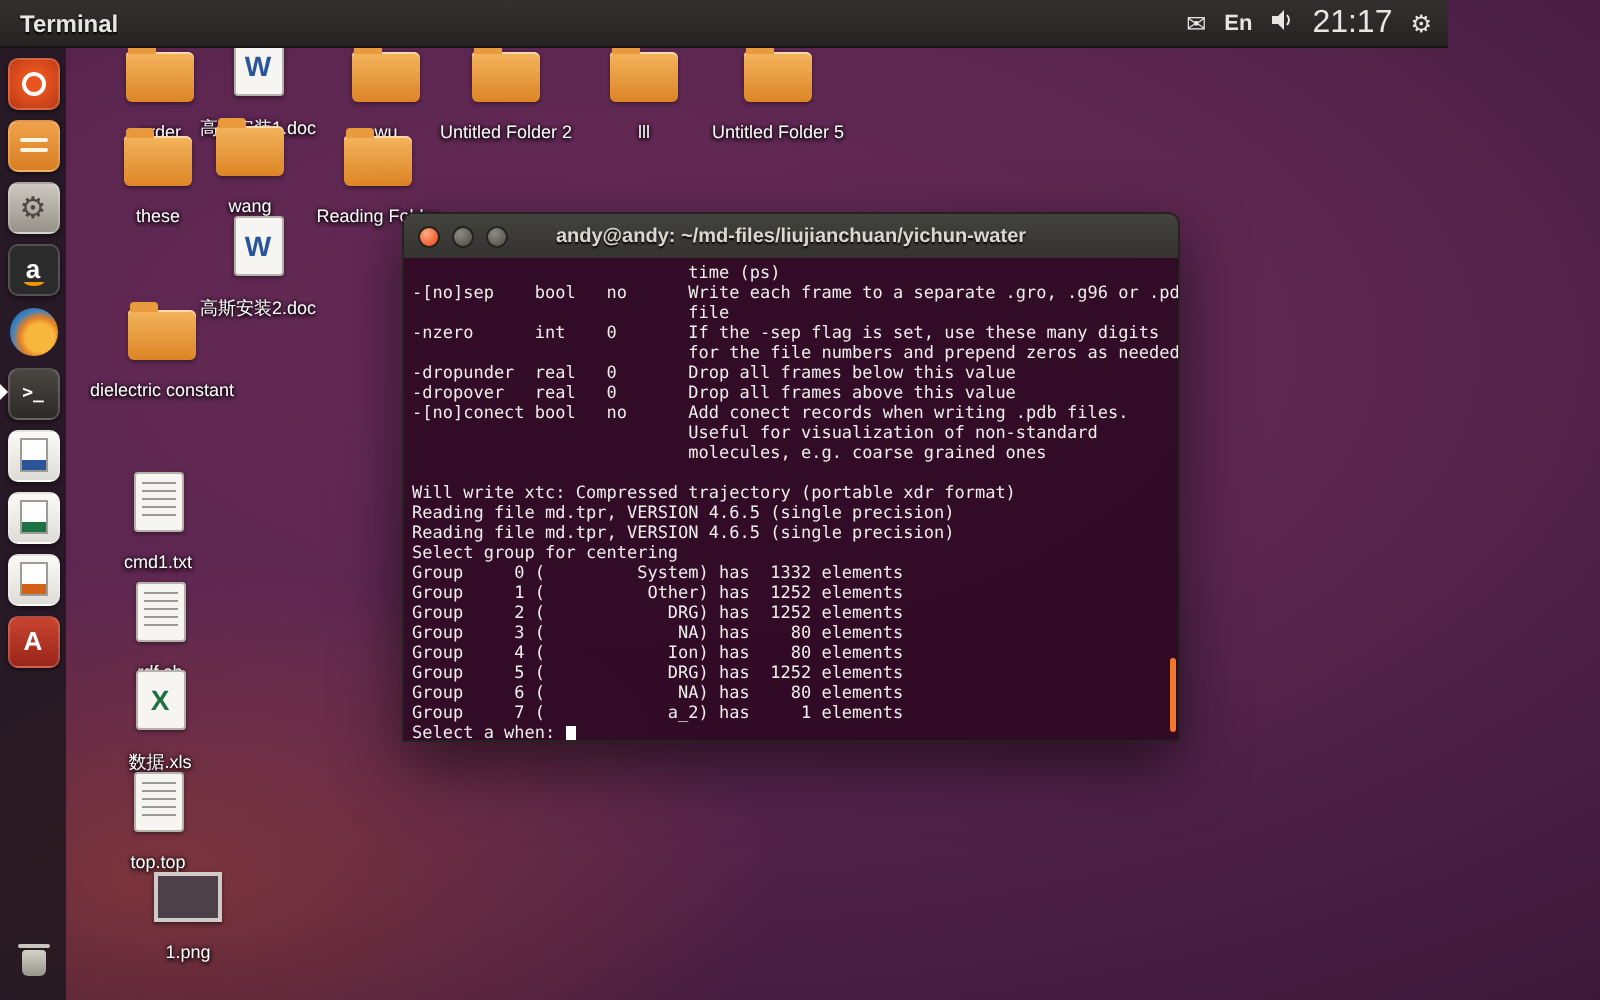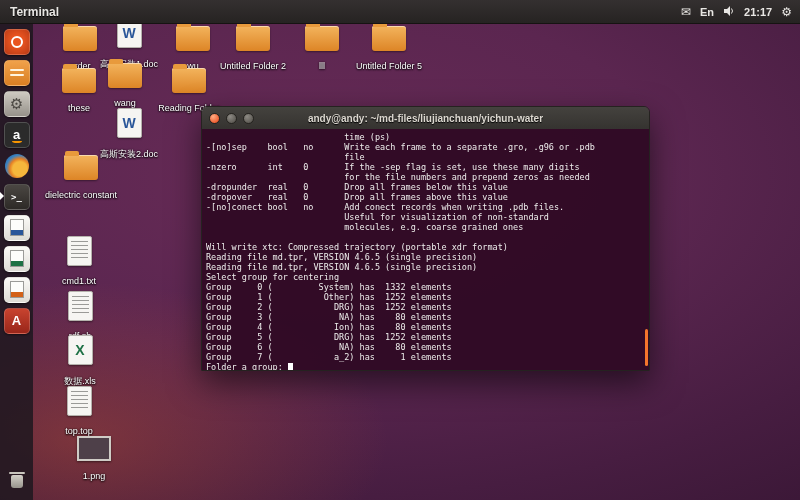--- a/index.html
+++ b/index.html
@@ -7,32 +7,32 @@
   body {
     position:relative;
     font-family:"Liberation Sans", sans-serif;
     background:
       radial-gradient(55% 45% at 10% 88%, rgba(196,84,47,0.40), rgba(196,84,47,0) 70%),
       radial-gradient(120% 95% at 38% 35%, #672b56 0%, #5b2650 38%, #471d41 68%, #331430 100%);
   }
 
   
   .topbar {
-    position:absolute; left:0; top:0; width:800px; height:24px;
+    position:absolute; left:0; top:0; width:724px; height:24px;
     background:linear-gradient(#343030,#262322);
     border-bottom:1px solid #161312;
     color:#e8e6e3; z-index:50;
     display:flex; align-items:center;
   }
   .topbar .appname { margin-left:10px; font-size:12px; font-weight:bold; text-shadow:0 1px 1px #000; }
   .topbar .spacer { flex:1; }
   .topbar .indicators { display:flex; align-items:center; gap:9px; margin-right:8px; font-size:11px; }
   .topbar .glyph { font-size:12px; line-height:1; }
   .kbd-ind { font-size:11px; font-weight:bold; }
-  .clock { font-size:11px;font-weight:bold; }
+  .clock { font-size:16px; }
   .spk { display:inline-block; }
 
   
   .launcher {
     position:absolute; left:0; top:24px; bottom:0; width:33px;
     background:rgba(32,24,32,0.88); z-index:40;
     display:flex; flex-direction:column; align-items:center; padding-top:2px;
   }
   .litem { position:relative; width:33px; height:31px; display:flex; align-items:center; justify-content:center; }
   .tile {
@@ -82,21 +82,21 @@
     box-shadow:0 1px 2px rgba(0,0,0,.4); display:flex; align-items:center; justify-content:center; }
   .page .big { font-weight:bold; font-size:14px; }
   .w-blue { color:#2a5699; }
   .x-green { color:#1e7145; }
   .lines { width:17px; height:20px;
     background:repeating-linear-gradient(#9a9a97 0 1px, transparent 1px 4px); }
   .thumb-png { width:34px; height:25px; background:#4e4049; border:2px solid #cfccc6;
     box-shadow:0 1px 2px rgba(0,0,0,.5); }
 
   
-  .term-win { position:absolute; left:201px; top:106px; width:449px; height:265px; z-index:10;
+  .term-win { position:absolute; left:201px; top:106px; width:389px; height:265px; z-index:10;
     border-radius:6px 6px 0 0; box-shadow:0 12px 32px rgba(0,0,0,.55); overflow:hidden;
     border:1px solid #252220; }
   .term-title { height:22px; background:linear-gradient(#44423e,#353330);
     position:relative; display:flex; align-items:center; justify-content:center;
     color:#dcd8d0; font-size:10px; font-weight:bold; text-shadow:0 1px 1px #000; }
   .wbtn { position:absolute; top:6px; width:11px; height:11px; border-radius:50%;
     border:1px solid #25231f; }
   .wbtn-close { left:7px; background:radial-gradient(circle at 35% 30%, #ffac83, #ef6134 70%); }
   .wbtn-min { left:24px; background:radial-gradient(circle at 35% 30%, #8d8a84, #5d5a54 75%); }
   .wbtn-max { left:41px; background:radial-gradient(circle at 35% 30%, #8d8a84, #5d5a54 75%); }
@@ -288,18 +288,18 @@
 Select group for centering
 Group     0 (         System) has  1332 elements
 Group     1 (          Other) has  1252 elements
 Group     2 (            DRG) has  1252 elements
 Group     3 (             NA) has    80 elements
 Group     4 (            Ion) has    80 elements
 Group     5 (            DRG) has  1252 elements
 Group     6 (             NA) has    80 elements
 Group     7 (            a_2) has     1 elements</pre>
     <div class="prompt-line">
-      <span>Folder a group: </span>
+      <span>Select a when: </span>
       <span class="cursor"></span>
     </div>
     <div class="scroll-thumb"></div>
   </div>
 </div>
 
 </body></html>

